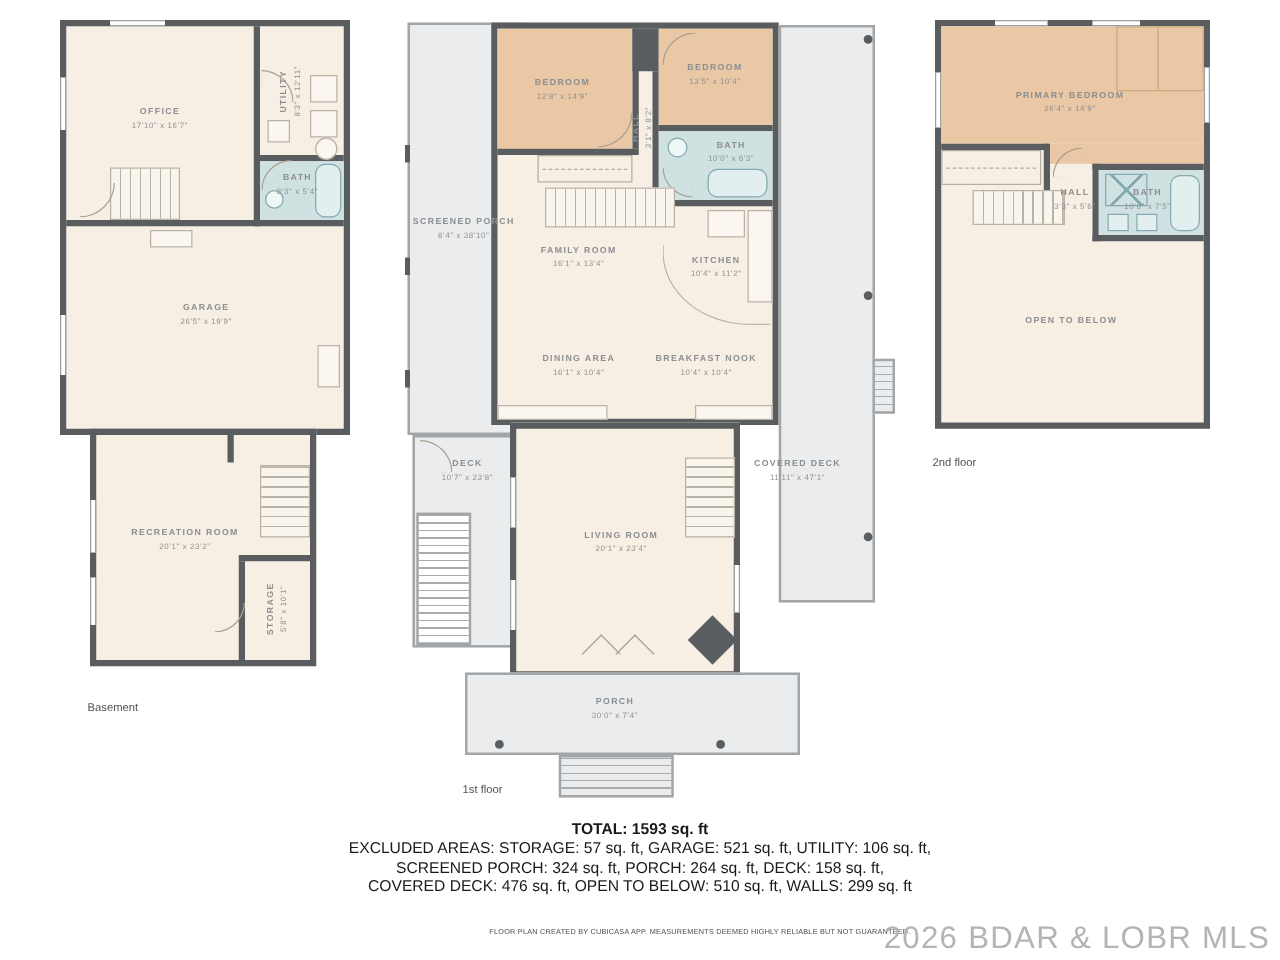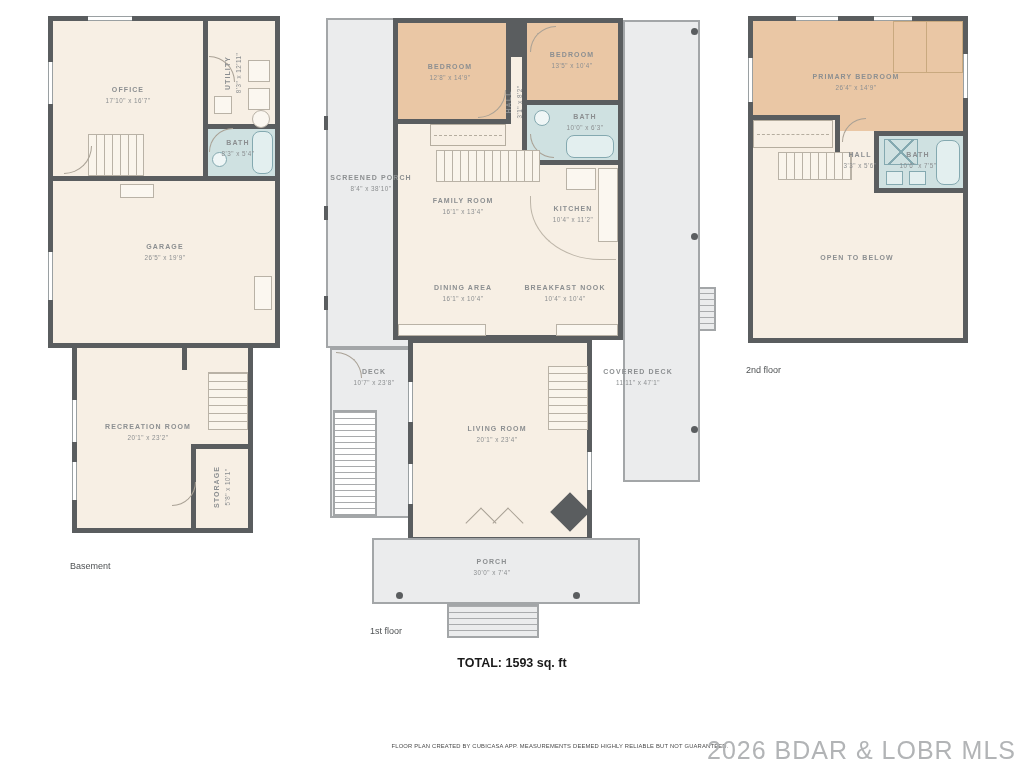--- a/index.html
+++ b/index.html
@@ -258,17 +258,20 @@
     <span class="rname">BATH</span>
     <span class="rdims">10'6" x 7'5"</span>
   </div>
   <div class="rlabel" style="left:857px;top:258px;">
     <span class="rname">OPEN TO BELOW</span>
   </div>
   <div class="flabel" style="left:746px;top:365px;text-align:center;">2nd floor</div>
 
   <div class="summary">
     <div class="total">TOTAL: 1593 sq. ft</div>
+    <div>EXCLUDED AREAS: STORAGE: 57 sq. ft, GARAGE: 521 sq. ft, UTILITY: 106 sq. ft,</div>
+    <div>SCREENED PORCH: 324 sq. ft, PORCH: 264 sq. ft, DECK: 158 sq. ft,</div>
+    <div>COVERED DECK: 476 sq. ft, OPEN TO BELOW: 510 sq. ft, WALLS: 299 sq. ft</div>
   </div>
   <div class="disclaimer">FLOOR PLAN CREATED BY CUBICASA APP. MEASUREMENTS DEEMED HIGHLY RELIABLE BUT NOT GUARANTEED.</div>
   <div class="watermark">2026 BDAR &amp; LOBR MLS</div>
 
 </div>
 
 </body></html>

